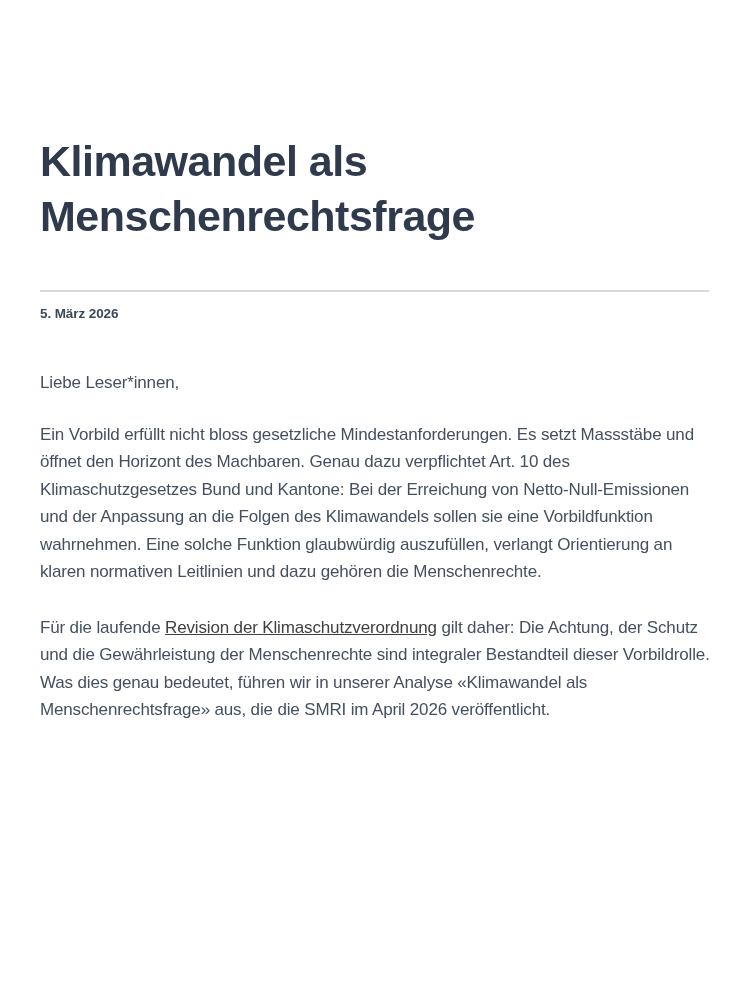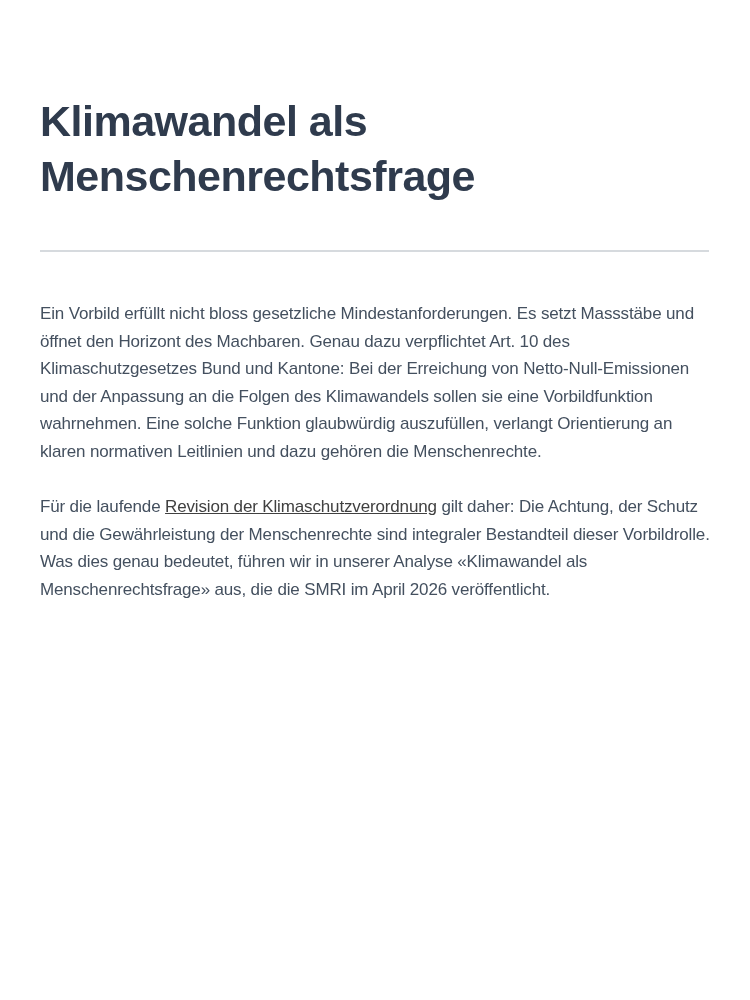--- a/index.html
+++ b/index.html
@@ -13,20 +13,21 @@
     font-family: "Liberation Sans", sans-serif;
     color: #3c4858;
     overflow: hidden;
   }
   .page {
     box-sizing: border-box;
     width: 750px;
     height: 820px;
     padding: 0 40px;
     position: relative;
+    margin-top: 40px;
   }
   .headline {
     margin: 0;
     padding-top: 94px;
     font-size: 43px;
     line-height: 1.28;
     font-weight: bold;
     letter-spacing: -0.5px;
     color: #2f3b4d;
     max-width: 620px;
@@ -66,19 +67,21 @@
 </style>
 </head>
 <body>
 
 <div class="page">
 
   <h1 class="headline">Klimawandel als Menschenrechtsfrage</h1>
 
   <div class="divider"></div>
 
+  <div class="date">5. März 2026</div>
 
   <div class="body-copy">
+    <p class="tight">Liebe Leser*innen,</p>
     <p class="para">Ein Vorbild erfüllt nicht bloss gesetzliche Mindestanforderungen. Es setzt Massstäbe und öffnet den Horizont des Machbaren. Genau dazu verpflichtet Art. 10 des Klimaschutzgesetzes Bund und Kantone: Bei der Erreichung von Netto-Null-Emissionen und der Anpassung an die Folgen des Klimawandels sollen sie eine Vorbildfunktion wahrnehmen. Eine solche Funktion glaubwürdig auszufüllen, verlangt Orientierung an klaren normativen Leitlinien und dazu gehören die Menschenrechte.</p>
     <p class="para"><span>Für die laufende </span><a class="inline-link" href="#">Revision der Klimaschutzverordnung</a><span> gilt daher: Die Achtung, der Schutz und die Gewährleistung der Menschenrechte sind integraler Bestandteil dieser Vorbildrolle. Was dies genau bedeutet, führen wir in unserer Analyse «Klimawandel als Menschenrechtsfrage» aus, die die SMRI im April 2026 veröffentlicht.</span></p>
   </div>
 
 </div>
 
 </body></html>

